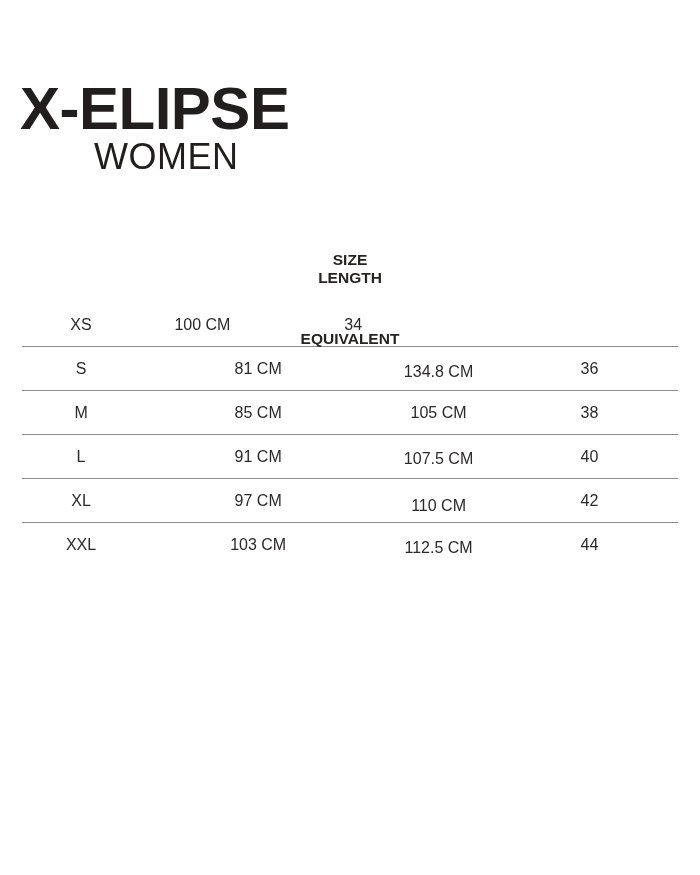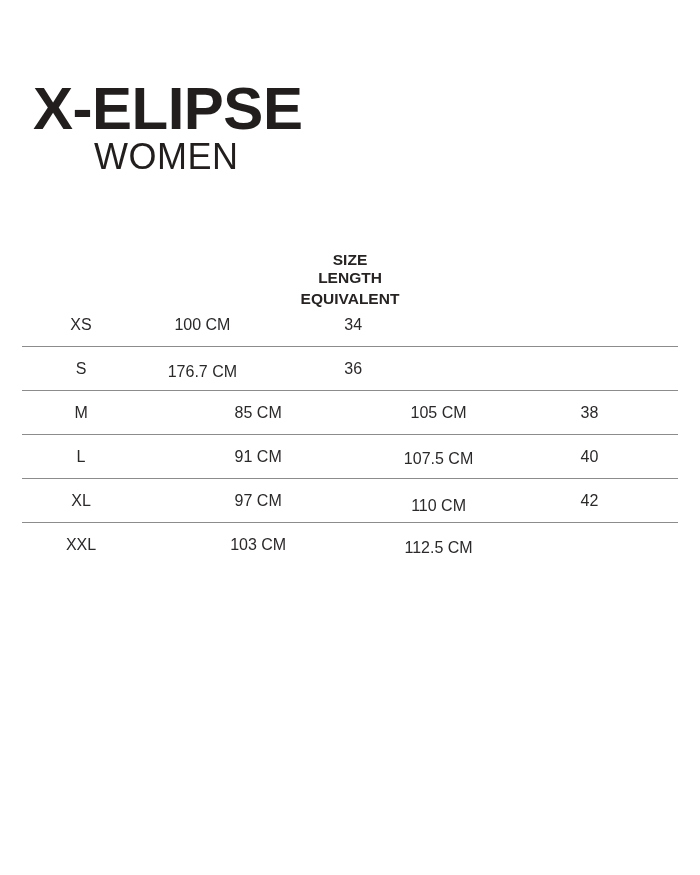--- a/index.html
+++ b/index.html
@@ -15,21 +15,21 @@
     color: #232020;
     overflow: hidden;
   }
 
   
   .brand-block {
     padding-top: 79px;
   }
   .brand-name {
     margin: 0;
-    padding-left: 33px;
+    padding-left: 20px;
     font-size: 60px;
     font-weight: 700;
     line-height: 1;
     letter-spacing: -0.5px;
     color: #211e1d;
     white-space: nowrap;
   }
   .brand-collection {
     margin: 0;
     padding-left: 94px;
@@ -59,21 +59,21 @@
   .chart-header {
     height: 34px;
     font-size: 15.5px;
     font-weight: 700;
     color: #262322;
     margin-bottom: 18px;
     flex-direction: column;
   }
   
   .chart-header .c2 { transform: translateY(2px); }
-  .chart-header .c4 { transform: translateY(3px); }
+  .chart-header .c4 { transform: translateY(3px); margin-top: 40px; }
 
   .chart-body .chart-row {
     height: 43px;
     font-size: 16px;
     font-weight: 400;
     color: #2c2929;
   }
   .chart-body .chart-row:not(:last-child) {
     border-bottom: 1.5px solid #8c8c8c;
   }
@@ -101,21 +101,22 @@
   <div class="chart-body">
 
     <div class="chart-row">
       <div class="c1">XS</div>
       <div class="c3">100 CM</div>
       <div class="c4">34</div>
     </div>
 
     <div class="chart-row">
       <div class="c1">S</div>
-      <div class="c3">176.7 CM</div>
+      <div class="c2">81 CM</div>
+      <div class="c3">134.8 CM</div>
       <div class="c4">36</div>
     </div>
 
     <div class="chart-row">
       <div class="c1">M</div>
       <div class="c2">85 CM</div>
       <div class="c3">105 CM</div>
       <div class="c4">38</div>
     </div>
 
@@ -130,16 +131,17 @@
       <div class="c1">XL</div>
       <div class="c2">97 CM</div>
       <div class="c3">110 CM</div>
       <div class="c4">42</div>
     </div>
 
     <div class="chart-row">
       <div class="c1">XXL</div>
       <div class="c2">103 CM</div>
       <div class="c3">112.5 CM</div>
+      <div class="c4">44</div>
     </div>
 
   </div>
 </div>
 
 </body></html>

